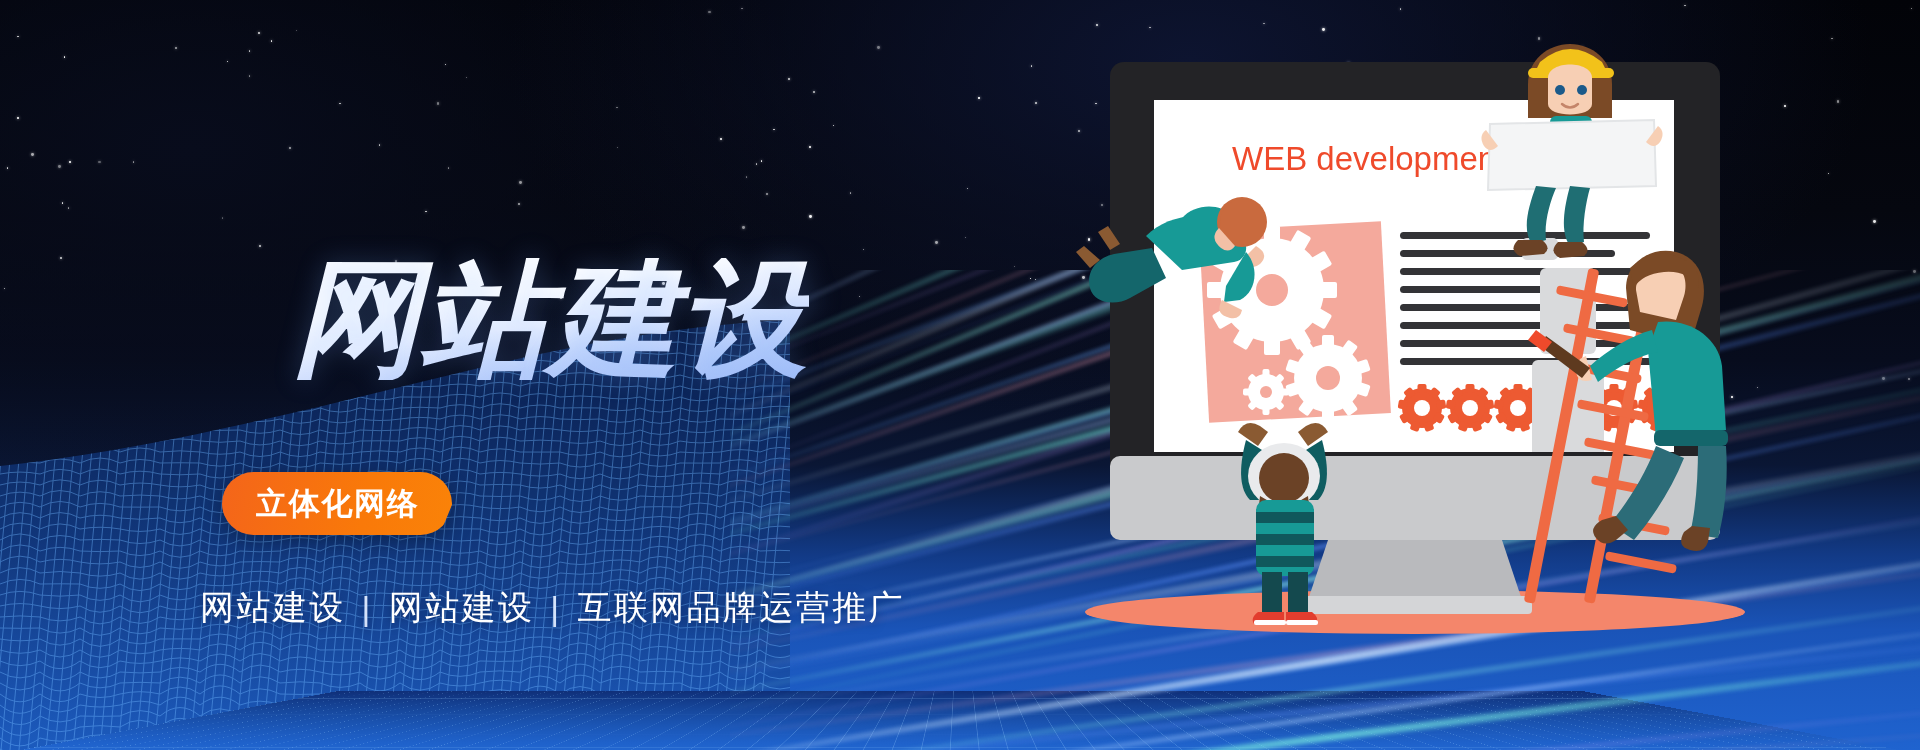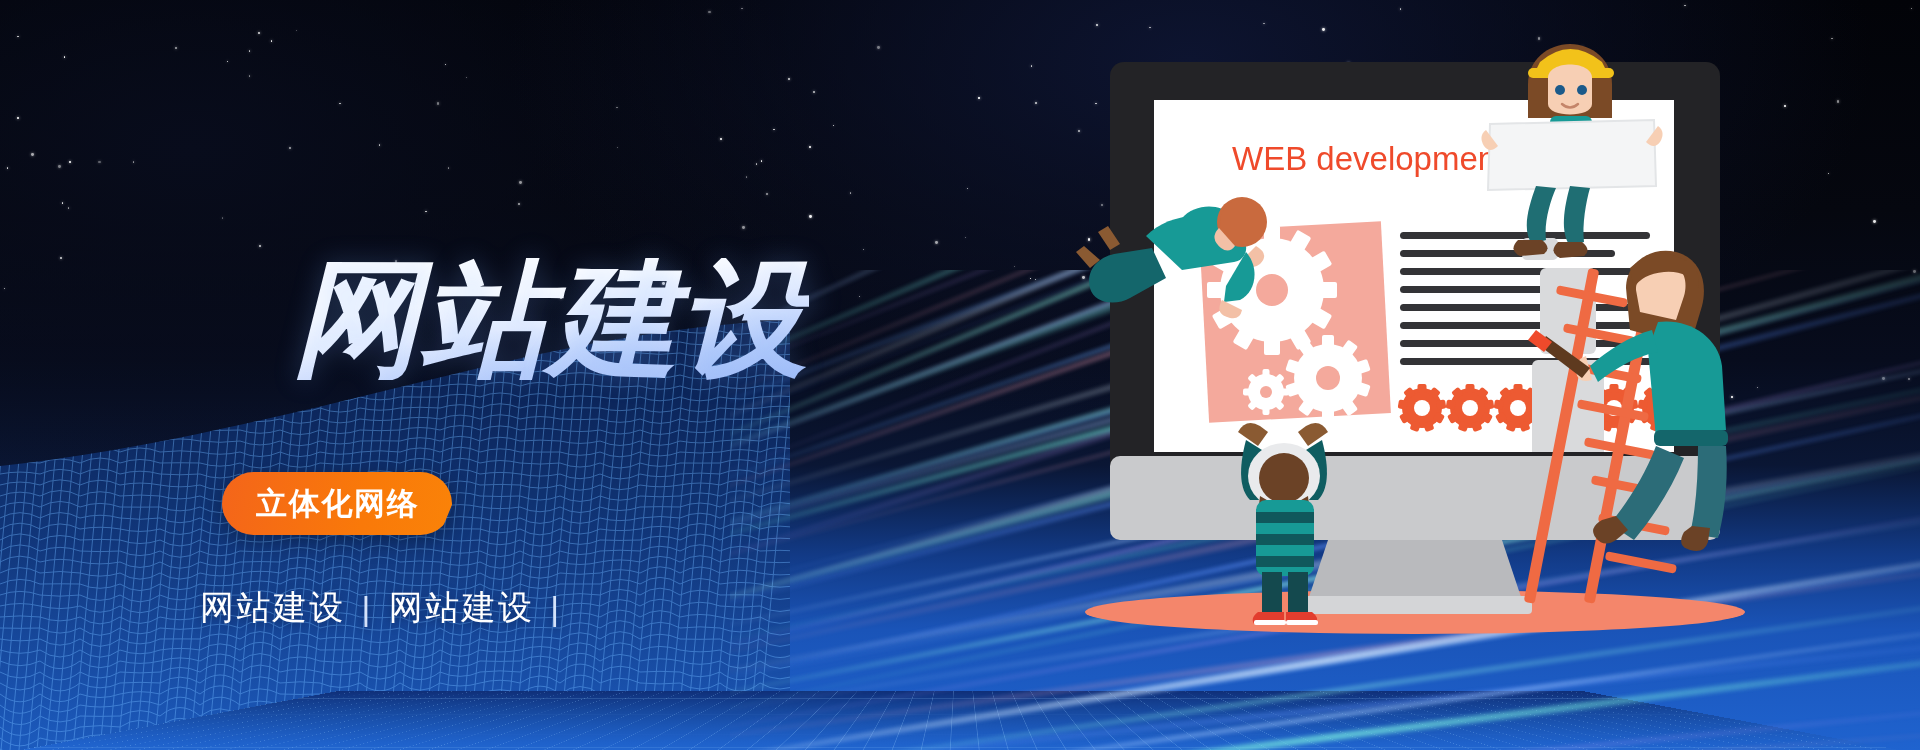--- a/index.html
+++ b/index.html
@@ -436,20 +436,21 @@
 
     <div class="pill">
       <div class="pill-a">立体化网络</div>
     </div>
 
     <div class="tagline">
       <span>网站建设</span>
       <span class="sep">|</span>
       <span>网站建设</span>
       <span class="sep">|</span>
+      <span>互联网品牌运营推广</span>
     </div>
   </div>
 
   <div class="illus">
     <svg viewBox="0 0 850 750" preserveAspectRatio="xMidYMid meet">
       <defs>
         <clipPath id="scr">
             <rect x="84" y="100" width="520" height="352"></rect>
           </clipPath>
       </defs>

